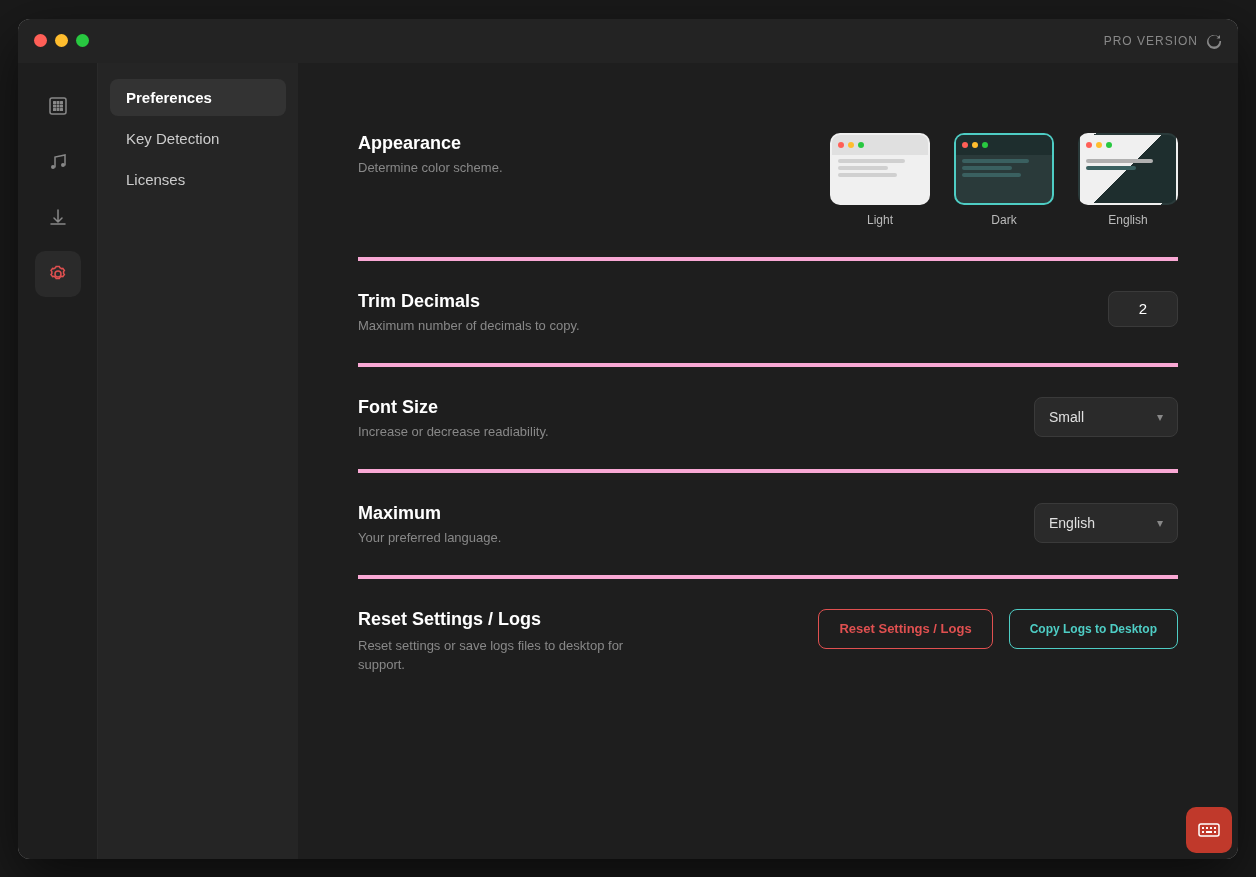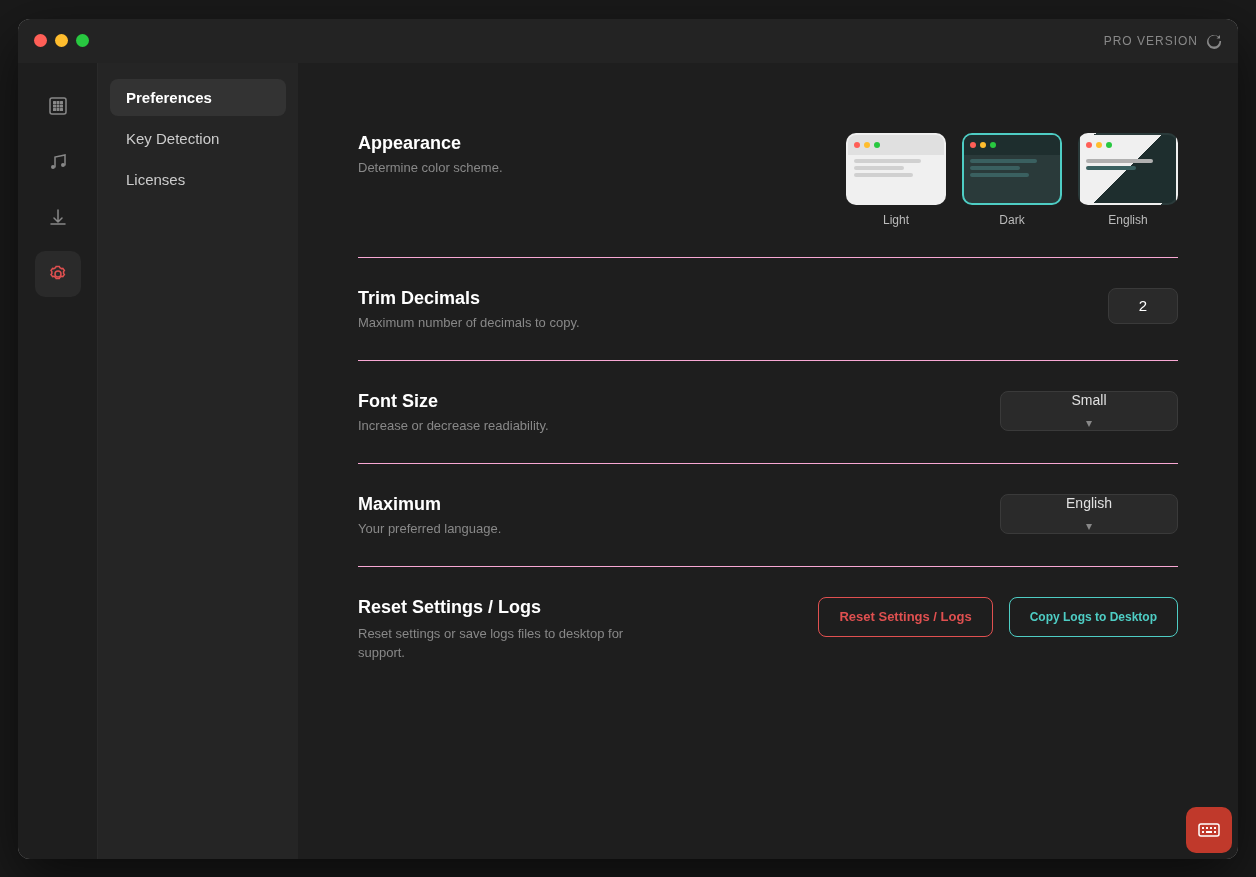--- a/index.html
+++ b/index.html
@@ -105,21 +105,21 @@
     }
     .nav-item.active { background: #333; color: #fff; font-weight: bold; }
     .main-content {
       flex: 1;
       overflow-y: auto;
       padding: 40px 60px;
       background: #1e1e1e;
     }
     .section {
       padding: 30px 0;
-      border-bottom: 1px solid #f9a8d4;
+      border-bottom: 4px solid #f9a8d4;
       display: flex;
       align-items: flex-start;
       justify-content: space-between;
     }
     .section:last-child { border-bottom: none; }
     .section-info {
       flex: 1;
     }
     .section-title {
       font-size: 18px;
@@ -139,20 +139,21 @@
     }
     .appearance-row {
       display: flex;
       gap: 16px;
     }
     .appearance-card-wrap {
       display: flex;
       flex-direction: column;
       align-items: center;
       gap: 8px;
+      margin-left: 8px;
     }
     .appearance-card {
       width: 100px;
       height: 72px;
       border-radius: 10px;
       overflow: hidden;
       cursor: pointer;
       border: 2px solid transparent;
       position: relative;
     }
@@ -203,33 +204,32 @@
       border: 1px solid #3a3a3a;
       border-radius: 8px;
       display: flex;
       align-items: center;
       justify-content: center;
       font-size: 15px;
       color: #fff;
     }
     
     .dropdown {
-      width: 178px;
+      width: 144px;
       height: 40px;
       background: #2a2a2a;
       border: 1px solid #3a3a3a;
       border-radius: 8px;
       display: flex;
       align-items: center;
       justify-content: space-between;
       padding: 0 14px;
       cursor: pointer;
       font-size: 14px;
       color: #e0e0e0;
-      flex-direction: column;
     }
     .dropdown-arrow {
       color: #888;
       font-size: 12px;
     }
     
     .btn-reset {
       height: 40px;
       padding: 0 20px;
       border-radius: 8px;

